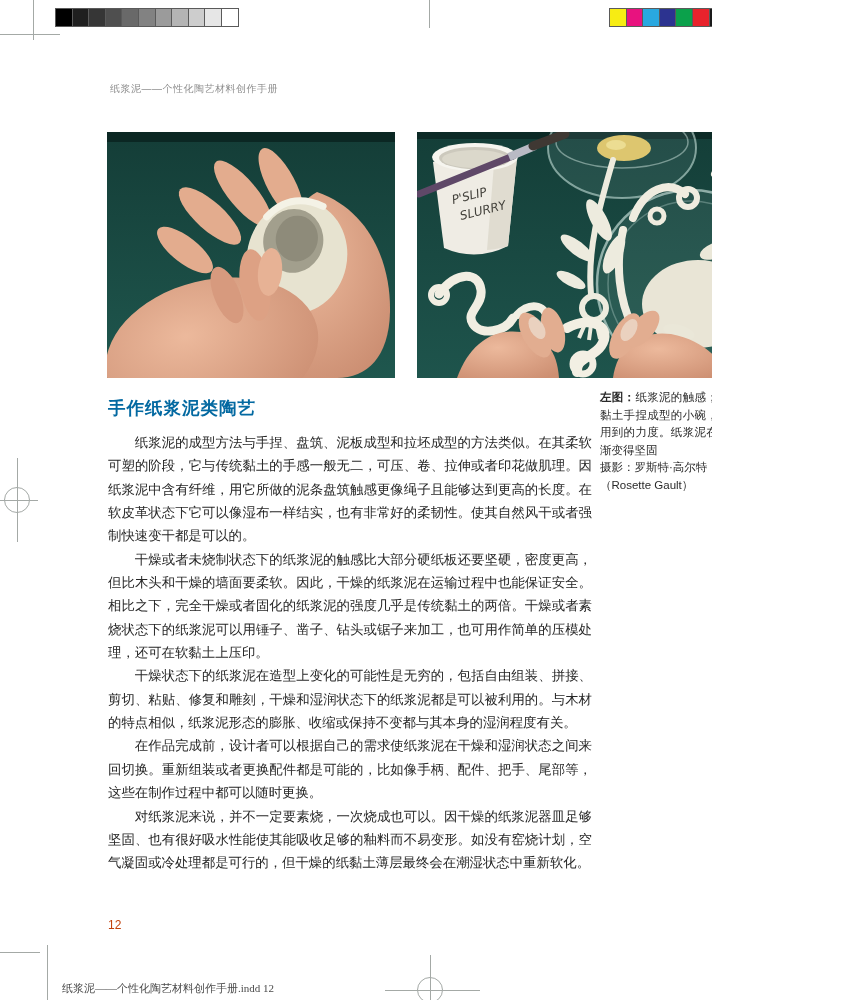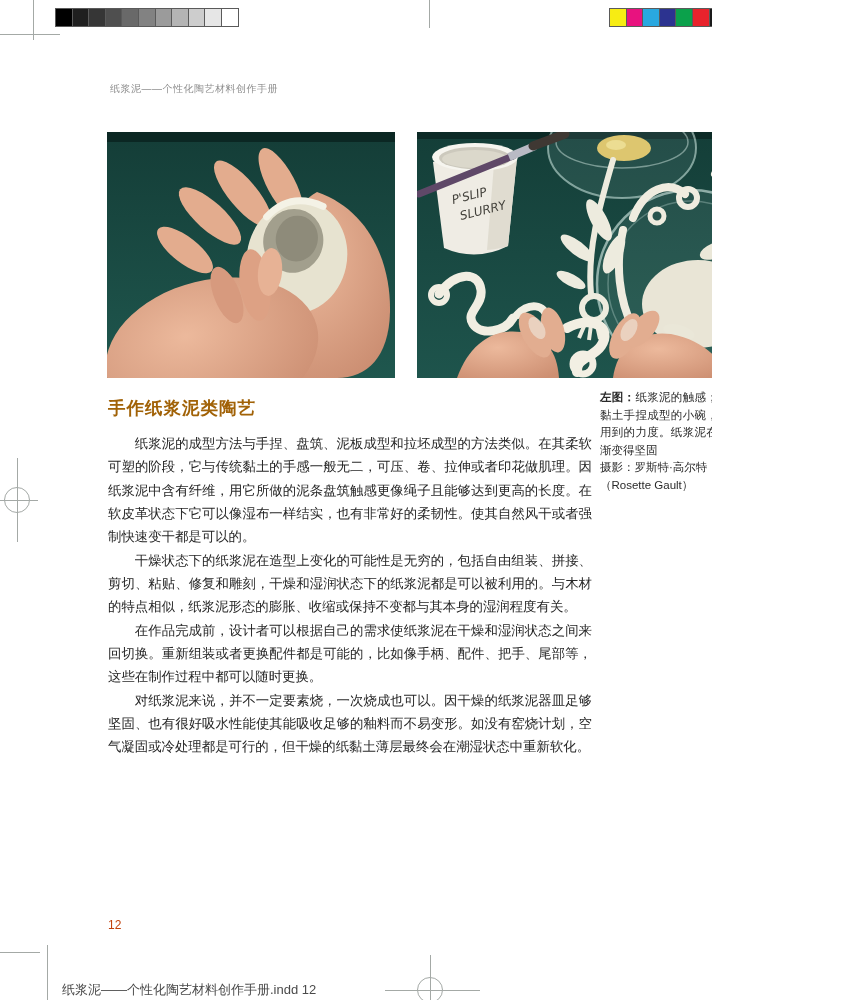--- a/index.html
+++ b/index.html
@@ -19,34 +19,34 @@
   
   #running-head{position:absolute;left:110px;top:82px;font-size:10px;color:#8f8f8f;letter-spacing:0.5px;}
 
   
   .photo{position:absolute;top:132px;}
   #photo-left{left:107px;width:288px;height:246px;}
   #photo-right{left:417px;width:346px;height:246px;}
   .photo svg{display:block;}
 
   
-  #article-title{position:absolute;left:108px;top:396px;font-size:17.5px;font-weight:bold;color:#a16207;letter-spacing:1px;}
-  #body-text{position:absolute;left:108px;top:432px;width:484px;font-family:Liberation Serif, serif;
+  #article-title{position:absolute;left:108px;top:396px;font-size:17.5px;font-weight:bold;color:#0369a1;letter-spacing:1px;}
+  #body-text{position:absolute;left:108px;top:432px;width:484px;font-family:Liberation Mono, monospace;
              font-size:13.4px;line-height:23.35px;color:#262626;text-align:justify;}
   #body-text p{margin:0;text-indent:2em;}
 
   
   #sidebar{position:absolute;left:600px;top:389px;width:165px;font-size:11.5px;line-height:17.5px;color:#2a2a2a;text-align:justify;}
   .caption b{font-weight:bold;}
   .credit{margin:0;}
   #caption-right{margin-top:13px;}
 
   
   #page-number{position:absolute;left:108px;top:918px;font-size:12px;color:#c2410c;}
-  .slug{position:absolute;top:981px;font-size:13px;color:#4a4a4a;font-family:Liberation Sans, sans-serif;}
+  .slug{position:absolute;top:981px;font-size:11px;color:#4a4a4a;font-family:Liberation Serif, serif;}
   #slug-left{left:62px;}
   #slug-right{left:737px;}
 </style>
 </head>
 <body>
 
 <div id="page">
 
   <div id="graybar" class="cal-bar">
       <div class="swatch" style="background: rgb(0, 0, 0);"></div>
@@ -232,20 +232,21 @@
         <ellipse cx="120" cy="196" rx="7" ry="12" transform="rotate(-30 120 196)"></ellipse>
         <ellipse cx="212" cy="198" rx="7" ry="12" transform="rotate(30 212 198)"></ellipse>
       </g>
     </svg>
   </figure>
 
   <h1 id="article-title" style="margin:0;">手作纸浆泥类陶艺</h1>
 
   <div id="body-text">
     <p>纸浆泥的成型方法与手捏、盘筑、泥板成型和拉坯成型的方法类似。在其柔软可塑的阶段，它与传统黏土的手感一般无二，可压、卷、拉伸或者印花做肌理。因纸浆泥中含有纤维，用它所做的泥条盘筑触感更像绳子且能够达到更高的长度。在软皮革状态下它可以像湿布一样结实，也有非常好的柔韧性。使其自然风干或者强制快速变干都是可以的。</p>
+    <p>干燥或者未烧制状态下的纸浆泥的触感比大部分硬纸板还要坚硬，密度更高，但比木头和干燥的墙面要柔软。因此，干燥的纸浆泥在运输过程中也能保证安全。相比之下，完全干燥或者固化的纸浆泥的强度几乎是传统黏土的两倍。干燥或者素烧状态下的纸浆泥可以用锤子、凿子、钻头或锯子来加工，也可用作简单的压模处理，还可在软黏土上压印。</p>
     <p>干燥状态下的纸浆泥在造型上变化的可能性是无穷的，包括自由组装、拼接、剪切、粘贴、修复和雕刻，干燥和湿润状态下的纸浆泥都是可以被利用的。与木材的特点相似，纸浆泥形态的膨胀、收缩或保持不变都与其本身的湿润程度有关。</p>
     <p>在作品完成前，设计者可以根据自己的需求使纸浆泥在干燥和湿润状态之间来回切换。重新组装或者更换配件都是可能的，比如像手柄、配件、把手、尾部等，这些在制作过程中都可以随时更换。</p>
     <p>对纸浆泥来说，并不一定要素烧，一次烧成也可以。因干燥的纸浆泥器皿足够坚固、也有很好吸水性能使其能吸收足够的釉料而不易变形。如没有窑烧计划，空气凝固或冷处理都是可行的，但干燥的纸黏土薄层最终会在潮湿状态中重新软化。</p>
   </div>
 
   <aside id="sidebar">
     <div id="caption-left" class="caption">
       <b>左图：</b><span>纸浆泥的触感；用柔软的黏土手捏成型的小碗，感受所要用到的力度。纸浆泥在空气中逐渐变得坚固</span>
       <div class="credit">摄影：罗斯特·高尔特</div>
       <div class="credit">（Rosette Gault）</div>

